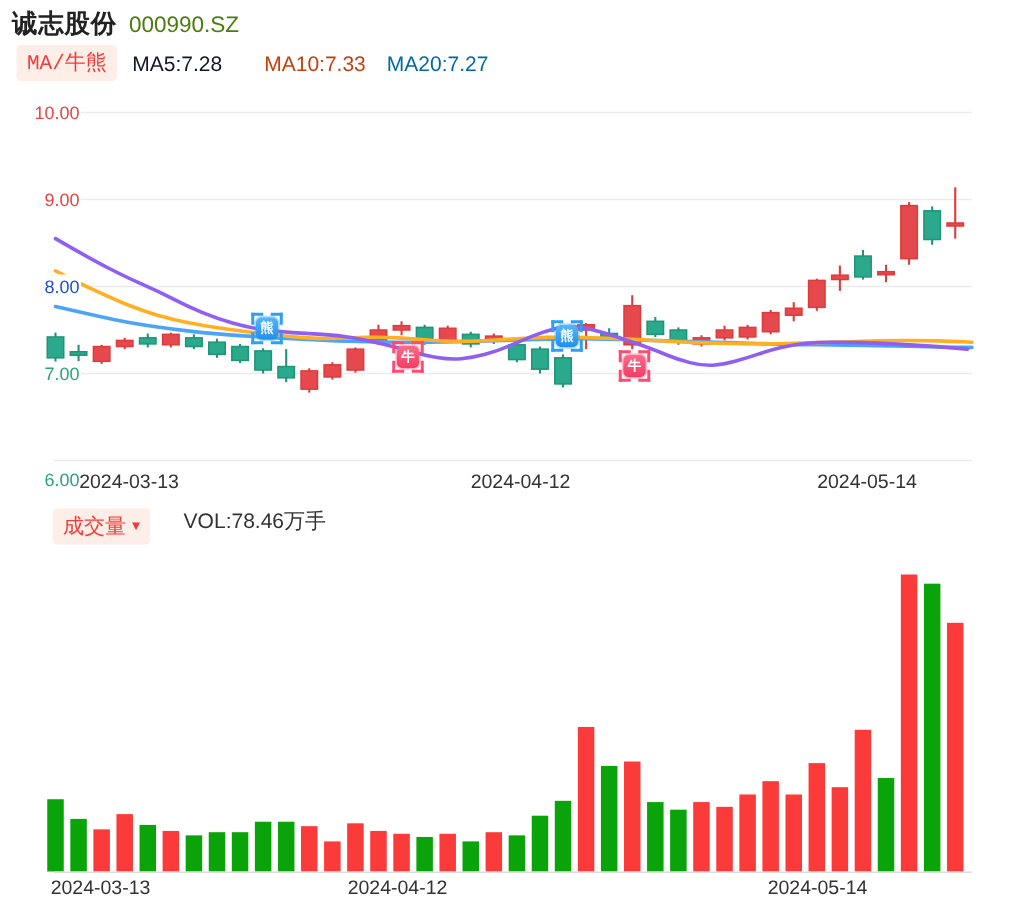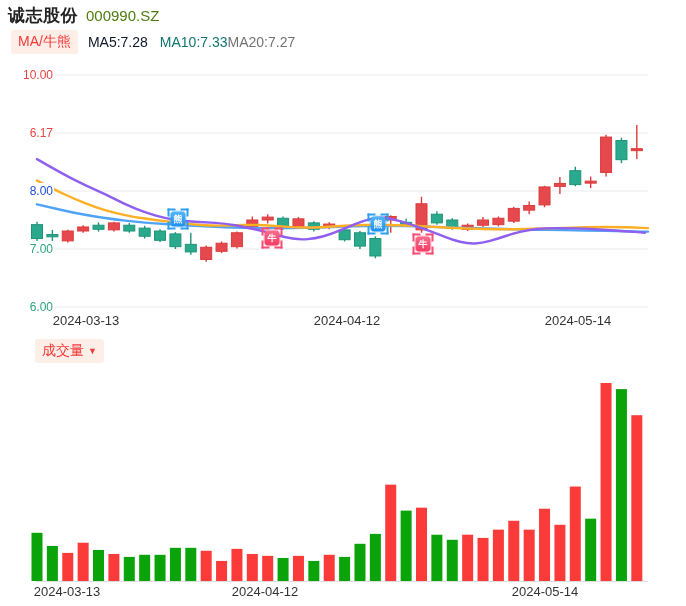--- a/index.html
+++ b/index.html
@@ -6,21 +6,21 @@
   body{width:686px;height:606px;position:relative;overflow:hidden;
        font-family:"Liberation Sans","DejaVu Sans",sans-serif;}
   .abs{position:absolute;}
   
   #header{left:8px;top:4px;height:26px;display:flex;align-items:baseline;}
   #stock-title{font-size:17px;font-weight:bold;color:#222;letter-spacing:.5px;font-family:Liberation Mono, monospace;}
   #stock-code{font-size:15px;color:#4d7c0f;margin-left:8px;}
   
   #legend{left:11px;top:30px;height:24px;display:flex;align-items:center;font-size:14px;}
   .tab-badge{background:#fdeee7;color:#f23a3a;border-radius:3px;padding:3px 7px;
-             font-size:14px;display:inline-flex;align-items:center;cursor:pointer;}
+             font-size:14px;display:inline-flex;align-items:center;cursor:pointer;font-family:Liberation Mono, monospace;}
   .ma-item{margin-left:0;font-weight:400;}
   
   #vol-header{left:35px;top:339px;height:24px;display:flex;}
   #vol-caret{font-size:9px;margin-left:4px;color:#f23a3a;}
   #vol-label{margin-left:22px;font-size:14px;color:#333;}
   
   #price-pane{left:0;top:56px;width:686px;height:256px;}
   #vol-pane{left:0;top:376px;width:686px;height:206px;}
   svg{display:block;}
   
@@ -50,22 +50,22 @@
 <body>
 
 <div id="header" class="abs">
   <span id="stock-title">诚志股份</span>
   <span id="stock-code">000990.SZ</span>
 </div>
 
 <div id="legend" class="abs">
   <span class="tab-badge">MA/牛熊</span>
   <span class="ma-item" id="ma5" style="margin-left: 10px; color: #0f172a;">MA5:7.28</span>
-  <span class="ma-item" id="ma10" style="margin-left: 12px; color: #0f766e;">MA10:7.33</span>
-  <span class="ma-item" id="ma20" style="color: #737373;">MA20:7.27</span>
+  <span class="ma-item" id="ma10" style="margin-left: 28px; color: #c2410c;">MA10:7.33</span>
+  <span class="ma-item" id="ma20" style="margin-left: 14px; color: #0369a1;">MA20:7.27</span>
 </div>
 
 <div id="price-pane" class="abs">
     <svg width="686" height="256" viewBox="0 0 686 256">
       <line x1="36" y1="19" x2="648" y2="19" stroke="#e9ebef" stroke-width="1"></line>
       <line x1="36" y1="77" x2="648" y2="77" stroke="#e9ebef" stroke-width="1"></line>
       <line x1="36" y1="135" x2="648" y2="135" stroke="#e9ebef" stroke-width="1"></line>
       <line x1="36" y1="193" x2="648" y2="193" stroke="#e9ebef" stroke-width="1"></line>
       <line x1="36" y1="251" x2="648" y2="251" stroke="#e9ebef" stroke-width="1"></line>
       <line x1="37" y1="165.74" x2="37" y2="185.46" stroke="#1f9478" stroke-width="1.4"></line>
@@ -146,24 +146,24 @@
       <rect x="600.5600000000001" y="81.06000000000002" width="11" height="35.37999999999997" fill="#e5484d" stroke="#dd3c3c" stroke-width="1"></rect>
       <line x1="621.44" y1="81.64" x2="621.44" y2="107.15999999999997" stroke="#1f9478" stroke-width="1.4"></line>
       <rect x="615.94" y="84.54000000000005" width="11" height="19.14" fill="#2aa98c" stroke="#1f9478" stroke-width="1"></rect>
       <line x1="636.82" y1="68.87999999999997" x2="636.82" y2="103.09999999999997" stroke="#dd3c3c" stroke-width="1.4"></line>
       <rect x="631.32" y="92.65999999999997" width="11" height="2" fill="#e5484d" stroke="#dd3c3c" stroke-width="1"></rect>
       <path d="M 37 148.34000000000003 Q 55 152.39999999999998 65 154.71999999999997 Q 75 157.04 85 158.78 Q 95 160.52 105 161.97000000000003 Q 115 163.42000000000002 125 164.58 Q 135 165.74 145 166.61 Q 155 167.48 165 168.06 Q 175 168.64000000000001 185 169.22 Q 195 169.79999999999998 205 170.38 Q 215 170.96 225 171.25 Q 235 171.54 245 171.82999999999998 Q 255 172.11999999999998 265 172.11999999999998 Q 275 172.11999999999998 285 172.11999999999998 Q 295 172.11999999999998 305 171.82999999999998 Q 315 171.54 325 171.25 Q 335 170.96 345 170.67000000000002 Q 355 170.38000000000002 365 170.09 Q 375 169.79999999999998 385 169.79999999999998 Q 395 169.79999999999998 405 170.09 Q 415 170.38000000000002 425 170.67000000000002 Q 435 170.96 445 171.25 Q 455 171.54 465 171.82999999999998 Q 475 172.11999999999998 485 172.41 Q 495 172.70000000000002 505 172.99 Q 515 173.28 525 173.57 Q 535 173.85999999999999 545 173.85999999999999 Q 555 173.85999999999999 565 174.14999999999998 Q 575 174.44 585 174.44 Q 595 174.44 605 174.73000000000002 Q 615 175.02 625 175.31 Q 635 175.60000000000002 641.5 175.60000000000002 L 648 175.60000000000002" fill="none" stroke="#4da3f5" stroke-width="2.4" stroke-linecap="round" stroke-linejoin="round"></path>
       <path d="M 37 124.56000000000002 Q 55 133.84000000000003 65 138.48000000000002 Q 75 143.11999999999998 85 147.18 Q 95 151.24 105 154.14 Q 115 157.04 125 159.07 Q 135 161.10000000000002 145 162.55 Q 155 164 165 165.16 Q 175 166.32 185 167.48000000000002 Q 195 168.64000000000001 205 169.22 Q 215 169.79999999999998 225 169.51 Q 235 169.22 245 168.93 Q 255 168.64000000000001 265 169.22 Q 275 169.79999999999998 285 170.67 Q 295 171.54 305 171.54 Q 315 171.54 325 170.96 Q 335 170.38000000000002 345 169.8 Q 355 169.22 365 168.93 Q 375 168.64000000000001 385 168.93 Q 395 169.22 405 169.51 Q 415 169.79999999999998 425 170.38 Q 435 170.96 445 171.54 Q 455 172.11999999999998 465 172.41 Q 475 172.70000000000002 485 172.99 Q 495 173.28 505 173.28 Q 515 173.28 525 172.99 Q 535 172.70000000000002 545 172.41 Q 555 172.11999999999998 565 171.82999999999998 Q 575 171.54 585 171.25 Q 595 170.96 605 170.96 Q 615 170.96 625 171.25 Q 635 171.54 641.5 171.82999999999998 L 648 172.11999999999998" fill="none" stroke="#ffaf24" stroke-width="2.4" stroke-linecap="round" stroke-linejoin="round"></path>
       <path d="M 37 103.09999999999997 Q 60 116.43999999999998 72.5 122.82 Q 85 129.20000000000002 95 133.55 Q 105 137.89999999999998 115 143.12 Q 125 148.34000000000003 135 152.40000000000003 Q 145 156.46 155 159.36 Q 165 162.26 175 163.70999999999998 Q 185 165.15999999999997 195 165.73999999999998 Q 205 166.32 215 166.89999999999998 Q 225 167.48 235 169.22 Q 245 170.96 255 173.28000000000003 Q 265 175.60000000000002 275 178.5 Q 285 181.39999999999998 292.5 182.56 Q 300 183.72 307.5 183.14 Q 315 182.56 323.5 180.24 Q 332 177.92000000000002 340 174.44 Q 348 170.96 355 168.06 Q 362 165.15999999999997 370 163.13 Q 378 161.10000000000002 385 161.97000000000003 Q 392 162.84000000000003 400 165.16000000000003 Q 408 167.48 415 169.79999999999998 Q 422 172.11999999999998 430 175.01999999999998 Q 438 177.92000000000002 445 180.82 Q 452 183.72 460 185.75 Q 468 187.78 475 187.49 Q 482 187.20000000000002 490 184.88 Q 498 182.56 505 180.24 Q 512 177.92000000000002 520 175.89 Q 528 173.85999999999999 536.5 172.98999999999998 Q 545 172.11999999999998 555 172.11999999999998 Q 565 172.11999999999998 575 172.41 Q 585 172.70000000000002 595 173.28 Q 605 173.85999999999999 615 174.44 Q 625 175.02 635 175.89 L 645 176.76" fill="none" stroke="#8f5ff0" stroke-width="2.4" stroke-linecap="round" stroke-linejoin="round"></path>
     </svg>
     <div class="yaxis-label" style="top: 11px; color: rgb(229, 68, 68);">10.00</div>
-    <div class="yaxis-label" style="top: 69px; color: rgb(229, 68, 68);">6.17</div>
+    <div class="yaxis-label" style="top: 69px; color: rgb(229, 68, 68);">9.00</div>
     <div class="yaxis-label" style="top: 127px; color: #1d4ed8;">8.00</div>
     <div class="yaxis-label" style="top: 185px; color: rgb(43, 163, 126);">7.00</div>
-    <div class="yaxis-label" style="top: 243px; color: rgb(43, 163, 126);">6.00</div>
+    <div class="yaxis-label" style="top: 256px; color: rgb(43, 163, 126);">6.00</div>
     <div class="signal bear" style="left: 178px; top: 163px;">
       <span class="corner tl"></span>
       <span class="corner tr"></span>
       <span class="corner bl"></span>
       <span class="corner br"></span>
       <span class="core">熊</span>
     </div>
     <div class="signal bull" style="left: 272px; top: 182px;">
       <span class="corner tl"></span>
       <span class="corner tr"></span>
@@ -190,20 +190,21 @@
     <div class="date-tick" style="left: 86px;">2024-03-13</div>
     <div class="date-tick" style="left: 347px;">2024-04-12</div>
     <div class="date-tick" style="left: 578px;">2024-05-14</div>
   </div>
 
 <div id="vol-header" class="abs">
   <span class="tab-badge">
     <span>成交量</span>
     <span id="vol-caret">▼</span>
   </span>
+  <span id="vol-label">VOL:78.46万手</span>
 </div>
 
 <div id="vol-pane" class="abs">
     <svg width="686" height="206" viewBox="0 0 686 206">
       <rect x="31.5" y="156.82070437566702" width="11" height="48.17929562433298" fill="#0aa30a"></rect>
       <rect x="46.88" y="169.92209178228387" width="11" height="35.077908217716114" fill="#0aa30a"></rect>
       <rect x="62.260000000000005" y="176.89541088580577" width="11" height="28.104589114194237" fill="#fb3a3a"></rect>
       <rect x="77.64" y="166.75240128068302" width="11" height="38.247598719316976" fill="#fb3a3a"></rect>
       <rect x="93.02000000000001" y="173.93703308431162" width="11" height="31.062966915688367" fill="#0aa30a"></rect>
       <rect x="108.4" y="177.95197438633937" width="11" height="27.04802561366062" fill="#fb3a3a"></rect>

